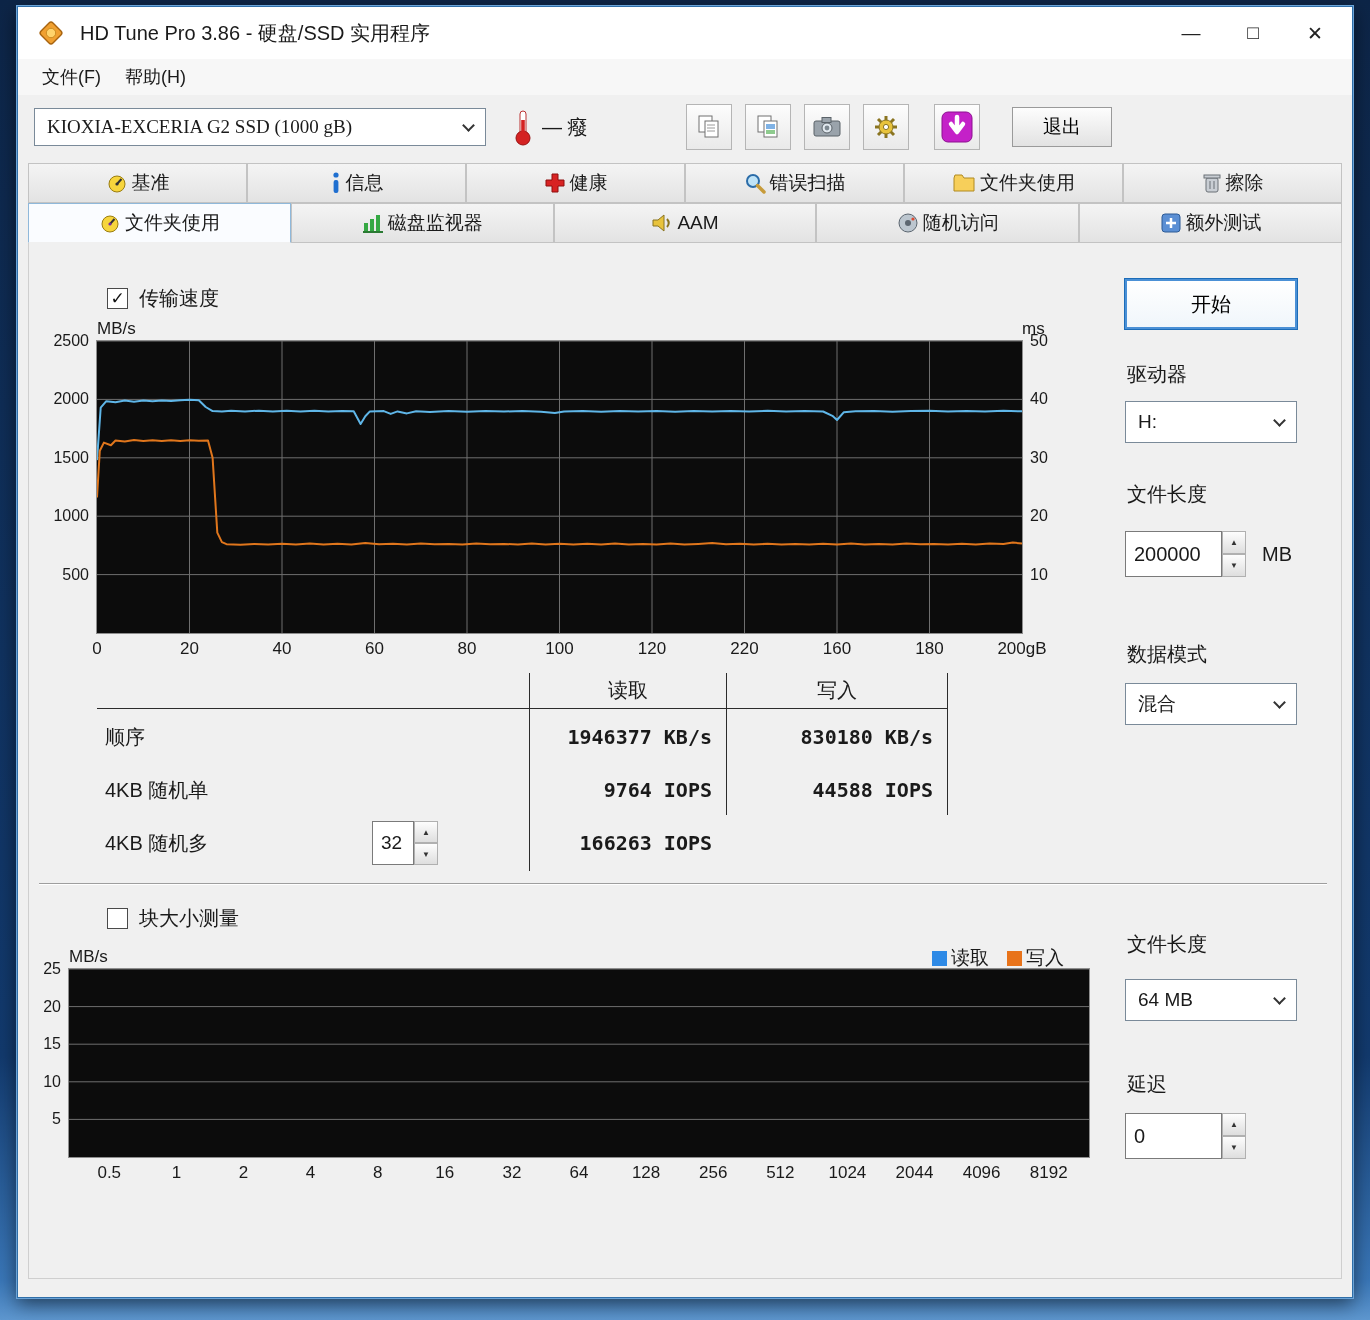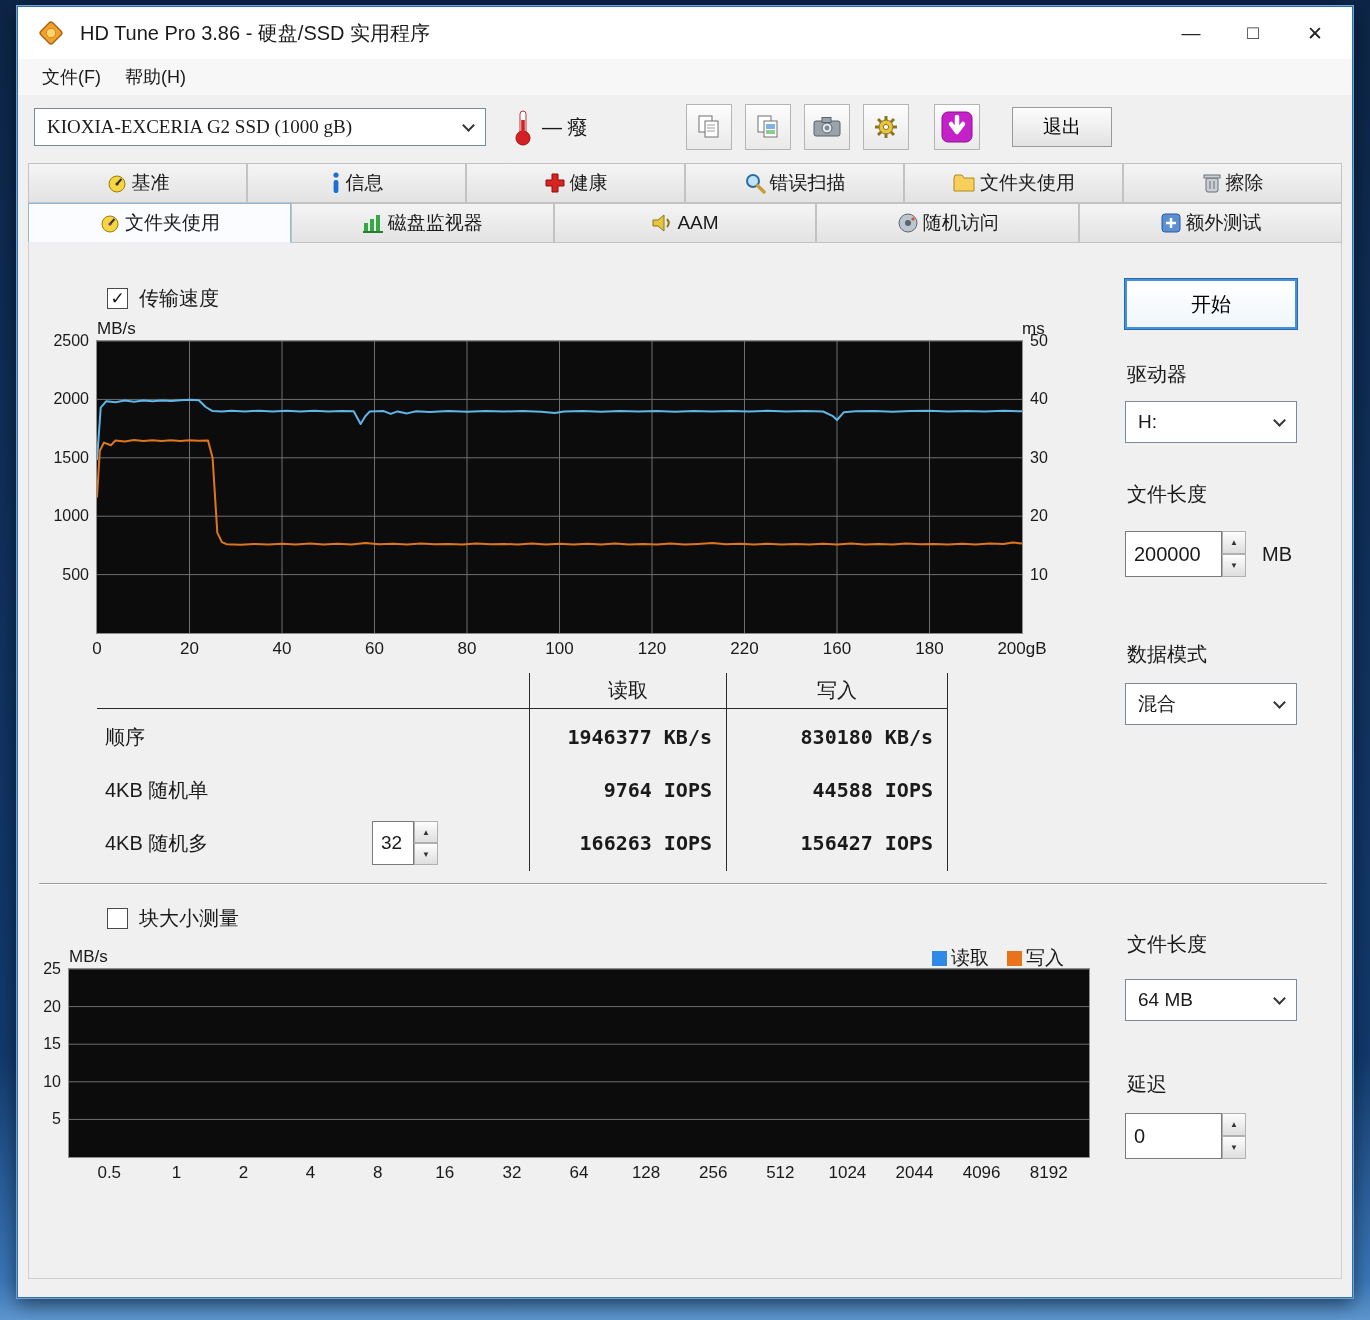--- a/index.html
+++ b/index.html
@@ -381,21 +381,20 @@
       <div class="cell">
         <div class="spinbox">
           <span class="spin-val">32</span>
           <span class="spin-btns">
               <span>▲</span>
               <span>▼</span>
             </span>
         </div>
       </div>
       <div class="cell val bl">166263 IOPS</div>
-      <div class="cell val bl br">156427 IOPS</div>
     </div>
 
     <div class="divider"></div>
 
     <div class="cbrow cbrow2">
       <span class="cb"></span>
       <span>块大小测量</span>
     </div>
 
     <div class="legend">

